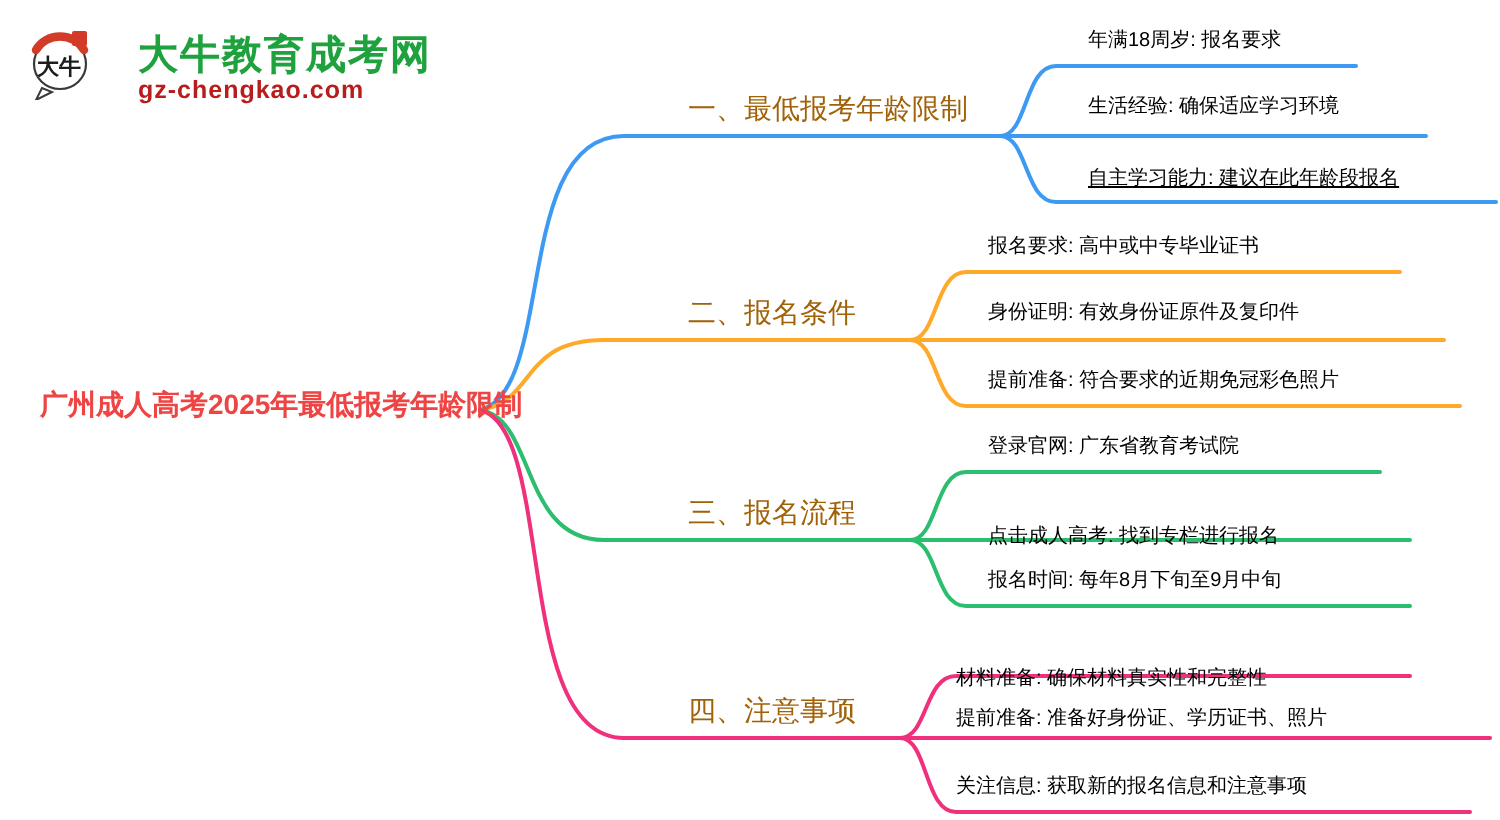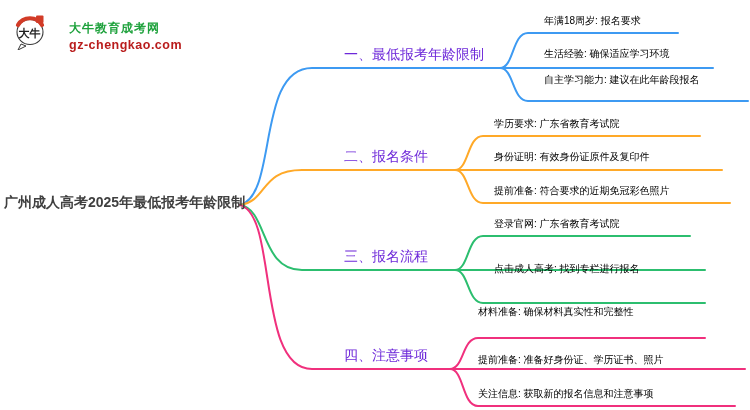--- a/index.html
+++ b/index.html
@@ -3,26 +3,26 @@
 <meta charset="utf-8">
 <style>
   html,body{margin:0;padding:0;background:#fff;}
   .stage{
     position:relative;width:750px;height:410px;background:#ffffff;overflow:hidden;
     font-family:"Liberation Sans","DejaVu Sans",sans-serif;
   }
   
   .logo{position:absolute;left:14px;top:12px;display:flex;align-items:flex-start;gap:23px;cursor:pointer;}
   .logo-text{display:flex;flex-direction:column;}
-  .logo-name{font-size:12px;font-weight:bold;color:#1fa23d;letter-spacing:1px;line-height:20px;margin-top:6px;}
+  .logo-name{font-size:20px;font-weight:bold;color:#1fa23d;letter-spacing:1px;line-height:20px;margin-top:6px;}
   .logo-url{font-size:12.5px;font-weight:bold;color:#b91c1c;letter-spacing:.5px;line-height:15px;}
   
   .links{position:absolute;left:0;top:0;}
-  .node{position:absolute;color:#6d28d9;white-space:nowrap;line-height:17px;}
-  .root-topic{left:4px;top:194px;font-size:14px;font-weight:600;color:#404040;}
+  .node{position:absolute;color:#a16207;white-space:nowrap;line-height:17px;}
+  .root-topic{left:20px;top:194px;font-size:14px;font-weight:600;color:#ef4444;}
   .branch-label{font-size:14px;font-weight:500;}
   .child-label{font-size:10px;font-weight:400;color:#000000;}
 </style>
 </head>
 <body>
 
 <div class="stage">
 
   <div class="logo">
     <svg width="32" height="38" viewBox="0 0 32 38">
@@ -63,26 +63,27 @@
 
   <div class="node root-topic">广州成人高考2025年最低报考年龄限制</div>
 
   <div class="node branch-label" style="left:344px;top:46px;">一、最低报考年龄限制</div>
   <div class="node branch-label" style="left:344px;top:148px;">二、报名条件</div>
   <div class="node branch-label" style="left:344px;top:248px;">三、报名流程</div>
   <div class="node branch-label" style="left:344px;top:347px;">四、注意事项</div>
 
   <div class="node child-label" style="left:544px;top:12px;">年满18周岁: 报名要求</div>
   <div class="node child-label" style="left:544px;top:45px;">生活经验: 确保适应学习环境</div>
-  <div class="node child-label" style="left:544px;top:71px;">自主学习能力: 建议在此年龄段报名</div>
+  <div class="node child-label" style="left:544px;top:81px;text-decoration:underline;">自主学习能力: 建议在此年龄段报名</div>
 
-  <div class="node child-label" style="left:494px;top:115px;">学历要求: 广东省教育考试院</div>
+  <div class="node child-label" style="left:494px;top:115px;">报名要求: 高中或中专毕业证书</div>
   <div class="node child-label" style="left:494px;top:148px;">身份证明: 有效身份证原件及复印件</div>
   <div class="node child-label" style="left:494px;top:182px;">提前准备: 符合要求的近期免冠彩色照片</div>
 
   <div class="node child-label" style="left:494px;top:215px;">登录官网: 广东省教育考试院</div>
   <div class="node child-label" style="left:494px;top:248px;margin-top:12px;">点击成人高考: 找到专栏进行报名</div>
+  <div class="node child-label" style="left:494px;top:282px;">报名时间: 每年8月下旬至9月中旬</div>
 
-  <div class="node child-label" style="left:478px;top:303px;">材料准备: 确保材料真实性和完整性</div>
+  <div class="node child-label" style="left:478px;top:331px;">材料准备: 确保材料真实性和完整性</div>
   <div class="node child-label" style="left:478px;top:351px;">提前准备: 准备好身份证、学历证书、照片</div>
   <div class="node child-label" style="left:478px;top:385px;text-align:center;">关注信息: 获取新的报名信息和注意事项</div>
 
 </div>
 
 </body></html>

